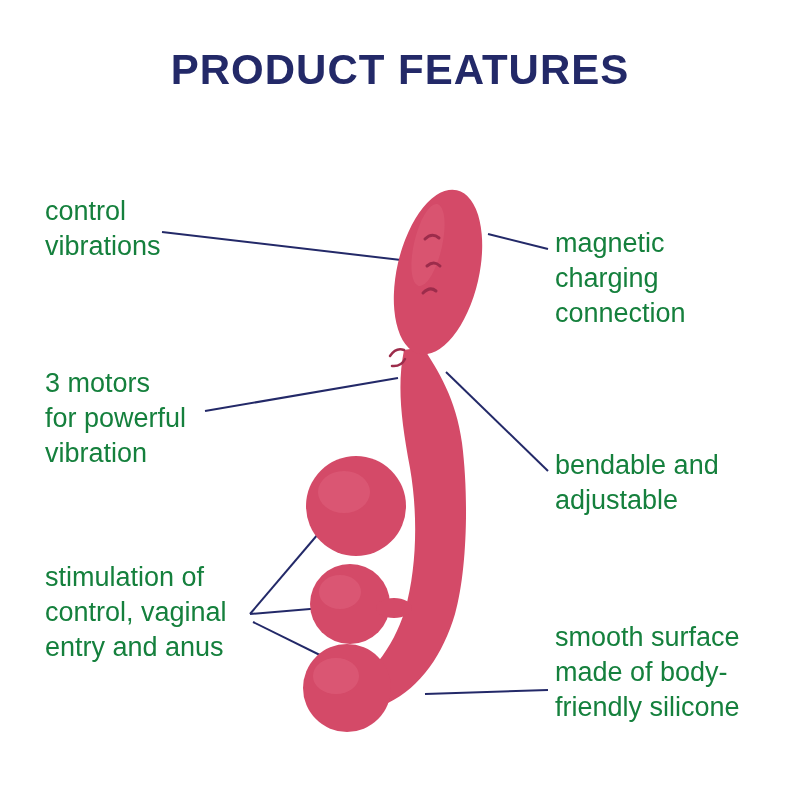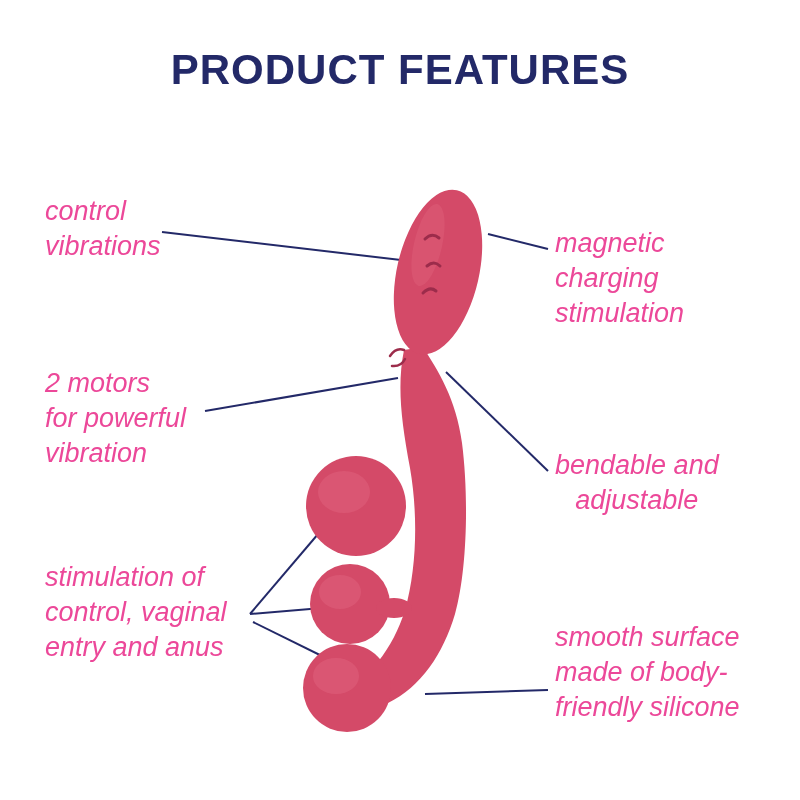--- a/index.html
+++ b/index.html
@@ -17,28 +17,27 @@
     text-align: center;
     font-size: 42px;
     font-weight: bold;
     letter-spacing: 1px;
     color: #232968;
   }
   .label {
     position: absolute;
     font-size: 27px;
     line-height: 1.3;
-    color: #ec4899;
+    color: #15803d;
     white-space: pre-line;
-    font-style: italic;
   }
   #lbl-control     { left: 45px;  top: 194px; }
   #lbl-magnetic    { left: 555px; top: 226px; }
   #lbl-motors      { left: 45px;  top: 366px; }
-  #lbl-bendable    { left: 555px; top: 448px; text-align: center; }
+  #lbl-bendable    { left: 555px; top: 448px; }
   #lbl-stimulation { left: 45px;  top: 560px; }
   #lbl-smooth      { left: 555px; top: 620px; }
   svg.art {
     position: absolute;
     top: 0; left: 0;
   }
 </style>
 </head>
 <body>
 
@@ -93,23 +92,23 @@
       <path d="M 392,366 q 9,1 13,-7"></path>
     </g>
   </g>
 </svg>
 
 <div class="label" id="lbl-control">control
 vibrations</div>
 
 <div class="label" id="lbl-magnetic">magnetic
 charging
-stimulation</div>
+connection</div>
 
-<div class="label" id="lbl-motors">2 motors
+<div class="label" id="lbl-motors">3 motors
 for powerful
 vibration</div>
 
 <div class="label" id="lbl-bendable">bendable and
 adjustable</div>
 
 <div class="label" id="lbl-stimulation">stimulation of
 control, vaginal
 entry and anus</div>
 

